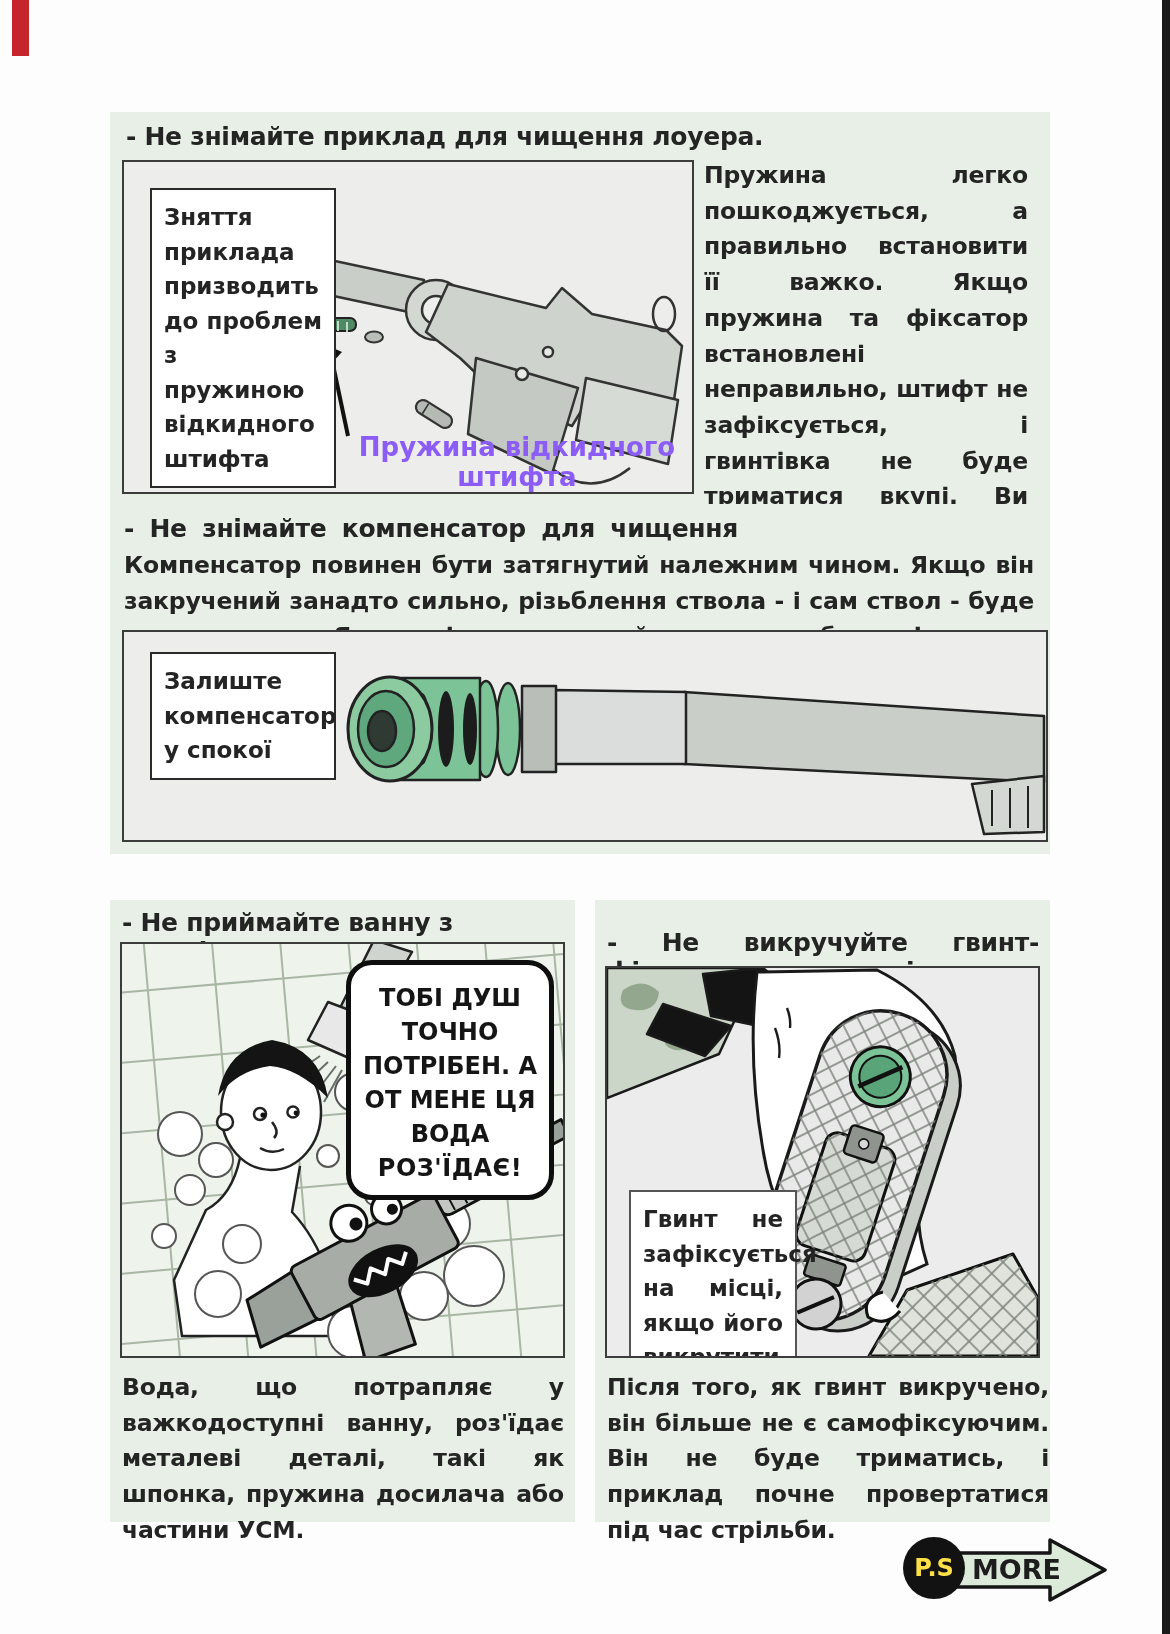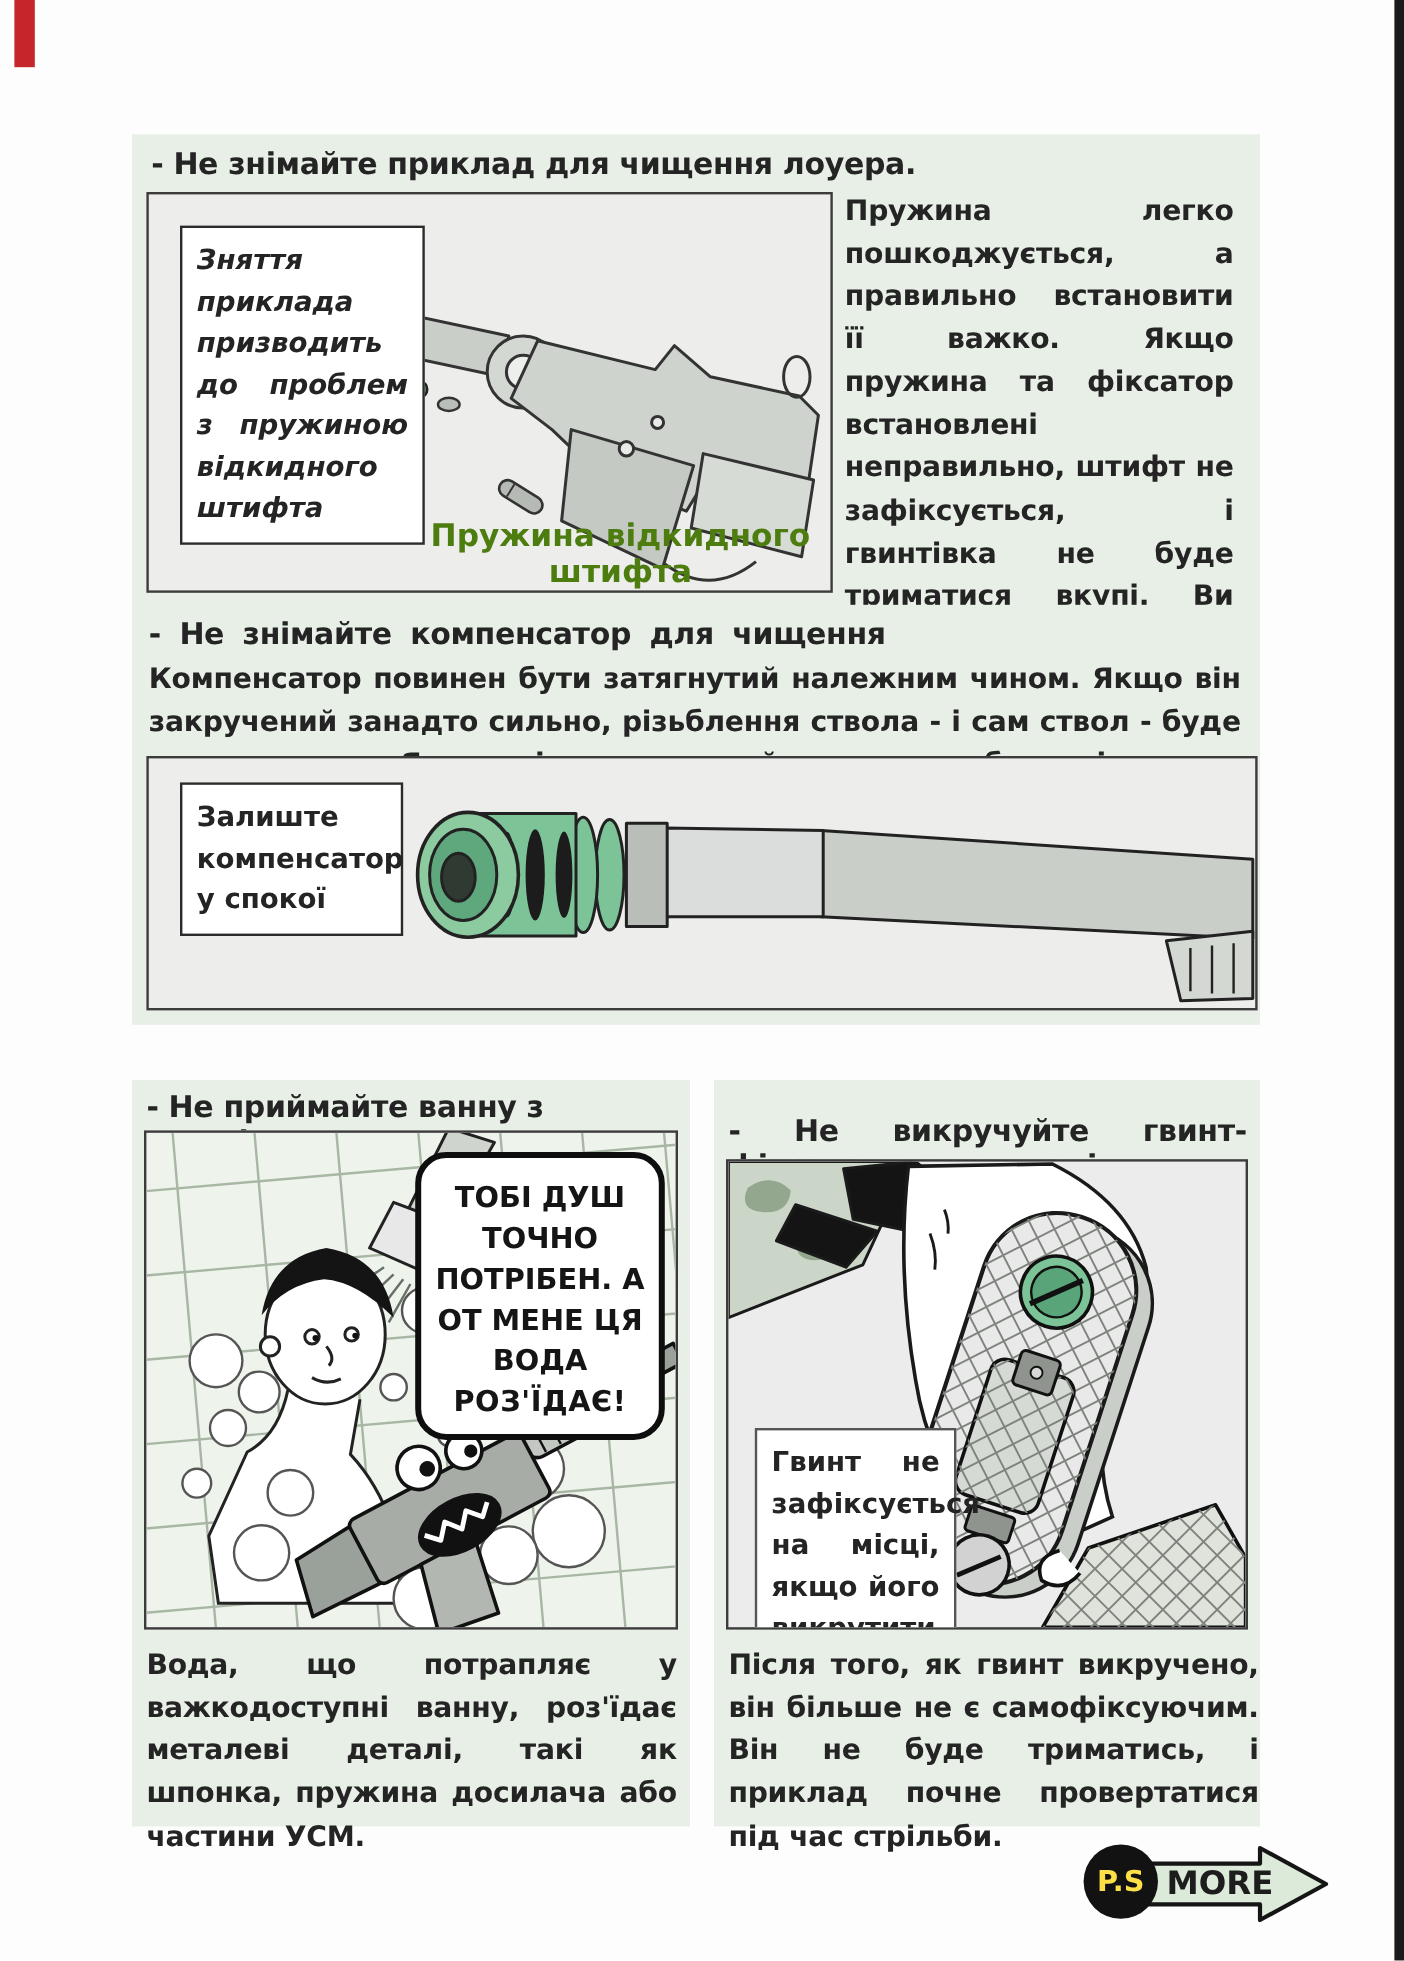--- a/index.html
+++ b/index.html
@@ -13,21 +13,21 @@
   .section { position:absolute; background:#e7efe6;padding-left:19px; }
   .sec-header { font-weight:700; font-size:25px; letter-spacing:-0.3px; color:#242424; }
   .spread { word-spacing:7px; }
   .just { text-align:justify;margin-top:20px; }
 
   .panel { position:absolute; background:#ededec; border:2px solid #3c3c3c; overflow:hidden; }
   .panel svg { position:absolute; inset:0; }
 
   .callout { position:absolute; background:#ffffff; border:2px solid #2b2b2b; padding:10px 12px;
              font-weight:700; font-size:23px; line-height:1.5; text-align:justify; color:#242424; }
-  .caption { position:absolute; font-weight:700; font-size:26px; color:#4d7c0f; }
+  .caption { position:absolute; font-weight:700; font-size:26px; color:#8b5cf6; }
 
   .bodytext { position:absolute; font-weight:700; font-size:23.5px; line-height:1.52;
               text-align:justify; color:#242424; letter-spacing:-0.2px; }
 
   .bubble { position:absolute; background:#ffffff; border:5px solid #0e0e0e; border-radius:26px;
             text-align:center; font-weight:700; font-size:24px; line-height:1.42; padding:16px 8px;
             color:#151515; }
   .bubble .lines { white-space:pre-line; }
   .bubble .emph { font-weight:900; letter-spacing:0.5px; }
 
@@ -71,21 +71,21 @@
         </g>
         <g transform="rotate(32 310 252)">
           <rect x="290" y="245" width="40" height="14" rx="7" fill="#b5bab5" stroke="#333" stroke-width="2.2"></rect>
           <line x1="300" y1="246" x2="300" y2="258" stroke="#333" stroke-width="1.6"></line>
         </g>
         <g>
           <line x1="224" y1="274" x2="208" y2="198" stroke="#111" stroke-width="4"></line>
           <polygon points="200,182 218,190 205,204" fill="#111"></polygon>
         </g>
       </svg>
-      <div class="callout" style="left:26px; top:26px; width:204px; min-height:228px; border-width:2.5px;font-style:italic;">Зняття приклада призводить до проблем з пружиною відкидного штифта</div>
+      <div class="callout" style="left:26px; top:26px; width:186px; min-height:228px; border-width:2.5px;">Зняття приклада призводить до проблем з пружиною відкидного штифта</div>
       <div class="caption" style="left:228px; top:270px; width:330px; text-align:center;">Пружина відкидного штифта</div>
     </div>
 
     <div class="bodytext" style="left:594px; top:46px; width:324px;">Пружина легко пошкоджується, а правильно встановити її важко. Якщо пружина та фіксатор встановлені неправильно, штифт не зафіксується, і гвинтівка не буде триматися вкупі. Ви також можете послабити лоуер, що може призвести до вискакування фіксатора буфера та пружини.</div>
   </div>
 
   <div class="section" style="left:110px; top:504px; width:940px; height:350px;">
     <div class="sec-header spread" style="position:absolute; left:14px; top:10px; width:900px;">- Не знімайте компенсатор для чищення</div>
     <div class="bodytext" style="left:14px; top:44px; width:910px;">Компенсатор повинен бути затягнутий належним чином. Якщо він закручений занадто сильно, різьблення ствола - і сам ствол - буде пошкоджено. Якщо він закручений надто слабко, він може злетіти.</div>
 

